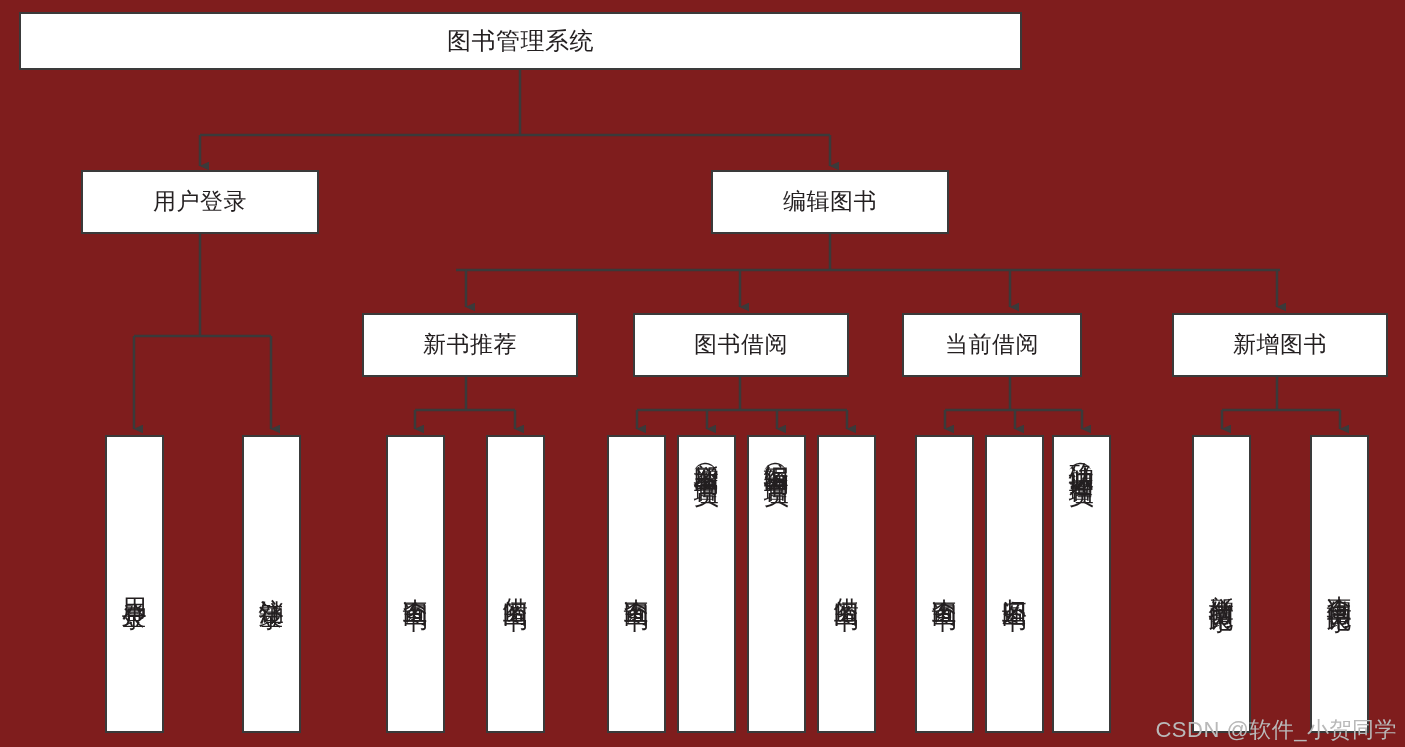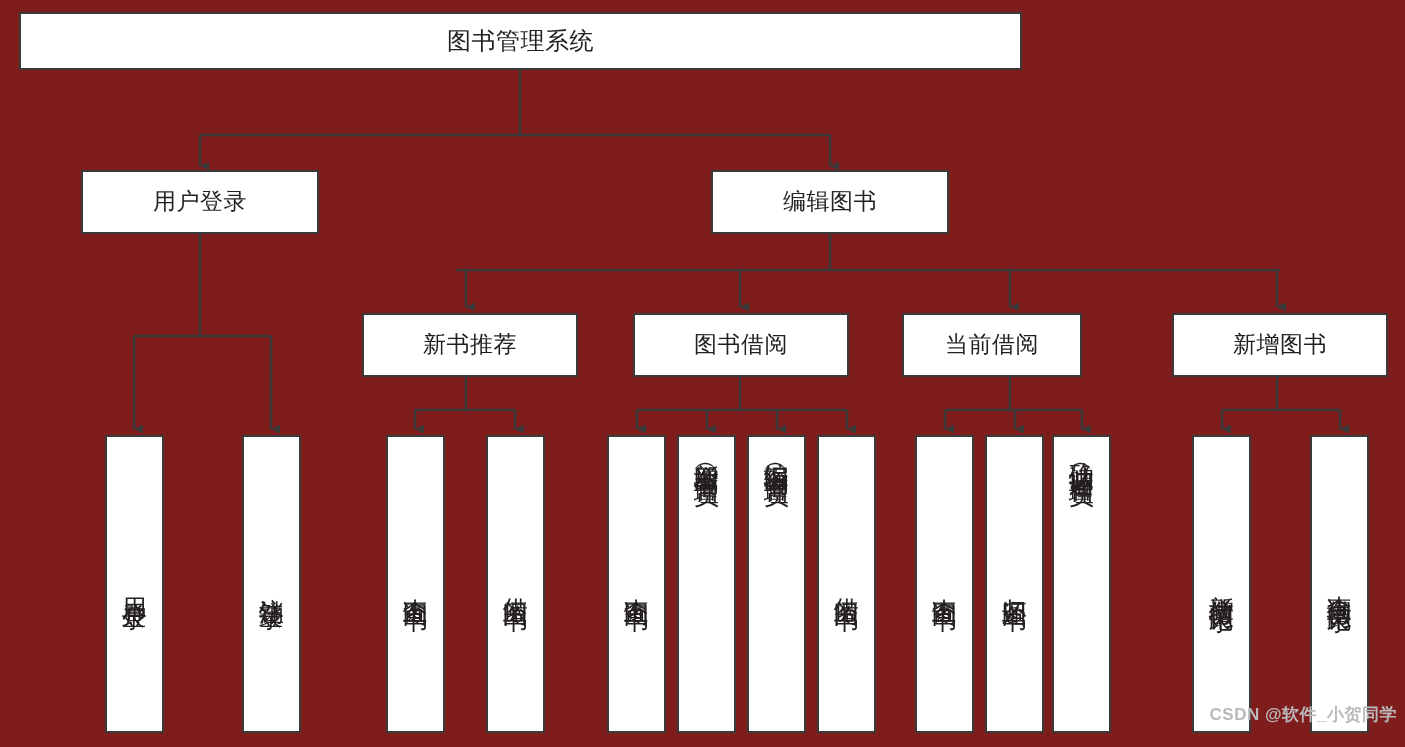--- a/index.html
+++ b/index.html
@@ -64,26 +64,25 @@
     letter-spacing: 3px;
     white-space: nowrap;
   }
   .node.vert.centered {
     align-items: center;
     padding-top: 0;
   }
   #watermark {
     position: absolute;
     right: 8px;
-    bottom: 21px;
-    font-size: 17px;
+    bottom: 2px;
+    font-size: 22px;
     color: #b9b9b9;
     letter-spacing: 0.5px;
     white-space: nowrap;
-    font-weight: bold;
   }
 </style>
 </head>
 <body>
 
 <div id="diagram-canvas">
 
   <svg id="connector-layer" viewBox="0 0 1405 747" width="1405" height="747" xmlns="http://www.w3.org/2000/svg">
     <defs>
       <marker id="arrowhead" markerWidth="9" markerHeight="10" refX="4.5" refY="9.4" orient="auto" markerUnits="userSpaceOnUse">

